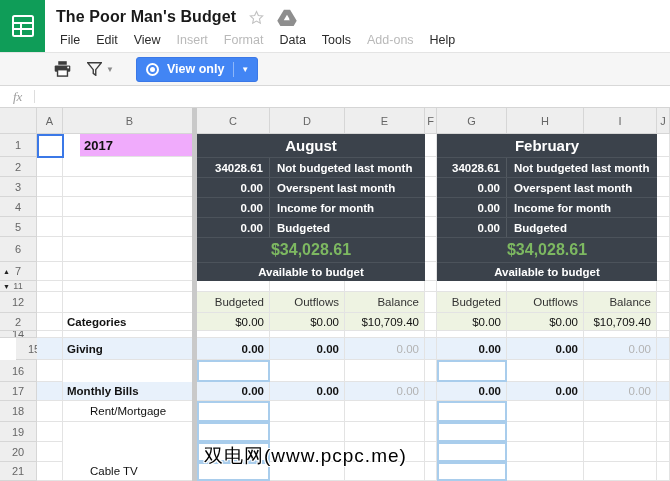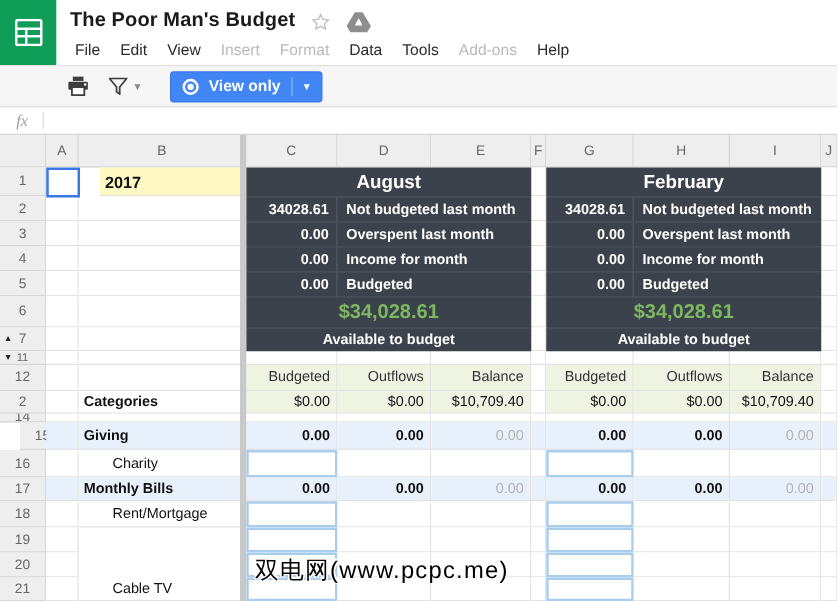--- a/index.html
+++ b/index.html
@@ -148,21 +148,21 @@
       <div class="cell hdr" style="left: 0px; top: 205px; width: 37px; height: 18px;">2</div>
       <div class="cell hdr" style="left: 0px; top: 223px; width: 37px; height: 7px;">14</div>
       <div class="cell hdr" style="left: 16px; top: 230px; width: 37px; height: 22px;">15</div>
       <div class="cell hdr" style="left: 0px; top: 252px; width: 37px; height: 22px;">16</div>
       <div class="cell hdr" style="left: 0px; top: 274px; width: 37px; height: 19px;">17</div>
       <div class="cell hdr" style="left: 0px; top: 293px; width: 37px; height: 21px;">18</div>
       <div class="cell hdr" style="left: 0px; top: 314px; width: 37px; height: 20px;">19</div>
       <div class="cell hdr" style="left: 0px; top: 334px; width: 37px; height: 20px;">20</div>
       <div class="cell hdr" style="left: 0px; top: 354px; width: 37px; height: 19px;">21</div>
       <div class="cell " style="left: 37px; top: 26px; width: 26px; height: 23px;"></div>
-      <div class="cell  bold left-pad" style="left: 80px; top: 26px; width: 134px; height: 23px; background: #fef9c3; font-size: 13px;">2017</div>
+      <div class="cell  bold left-pad" style="left: 80px; top: 26px; width: 134px; height: 23px; background: #f0abfc; font-size: 13px;">2017</div>
       <div class="cell " style="left: 197px; top: 26px; width: 73px; height: 23px;"></div>
       <div class="cell " style="left: 270px; top: 26px; width: 75px; height: 23px;"></div>
       <div class="cell " style="left: 345px; top: 26px; width: 80px; height: 23px;"></div>
       <div class="cell " style="left: 425px; top: 26px; width: 12px; height: 23px;"></div>
       <div class="cell " style="left: 437px; top: 26px; width: 70px; height: 23px;"></div>
       <div class="cell " style="left: 507px; top: 26px; width: 77px; height: 23px;"></div>
       <div class="cell " style="left: 584px; top: 26px; width: 73px; height: 23px;"></div>
       <div class="cell " style="left: 657px; top: 26px; width: 13px; height: 23px;"></div>
       <div class="cell " style="left: 37px; top: 49px; width: 26px; height: 20px;"></div>
       <div class="cell " style="left: 63px; top: 49px; width: 134px; height: 20px;"></div>
@@ -268,21 +268,20 @@
       <div class="cell  bold left-pad" style="left: 63px; top: 230px; width: 134px; height: 22px; background: rgb(232, 241, 251);">Giving</div>
       <div class="cell  bold right" style="left: 197px; top: 230px; width: 73px; height: 22px; background: rgb(232, 241, 251);">0.00</div>
       <div class="cell  bold right" style="left: 270px; top: 230px; width: 75px; height: 22px; background: rgb(232, 241, 251);">0.00</div>
       <div class="cell  right gray-val" style="left: 345px; top: 230px; width: 80px; height: 22px; background: rgb(232, 241, 251);">0.00</div>
       <div class="cell " style="left: 425px; top: 230px; width: 12px; height: 22px; background: rgb(232, 241, 251);"></div>
       <div class="cell  bold right" style="left: 437px; top: 230px; width: 70px; height: 22px; background: rgb(232, 241, 251);">0.00</div>
       <div class="cell  bold right" style="left: 507px; top: 230px; width: 77px; height: 22px; background: rgb(232, 241, 251);">0.00</div>
       <div class="cell  right gray-val" style="left: 584px; top: 230px; width: 73px; height: 22px; background: rgb(232, 241, 251);">0.00</div>
       <div class="cell " style="left: 657px; top: 230px; width: 13px; height: 22px; background: rgb(232, 241, 251);"></div>
       <div class="cell " style="left: 37px; top: 252px; width: 26px; height: 22px;"></div>
-      <div class="cell  indent" style="left: 63px; top: 252px; width: 134px; height: 22px;">Charity</div>
       <div class="cell " style="left: 197px; top: 252px; width: 73px; height: 22px; border: 2px solid rgb(169, 205, 236);"></div>
       <div class="cell " style="left: 270px; top: 252px; width: 75px; height: 22px;"></div>
       <div class="cell " style="left: 345px; top: 252px; width: 80px; height: 22px;"></div>
       <div class="cell " style="left: 425px; top: 252px; width: 12px; height: 22px;"></div>
       <div class="cell " style="left: 437px; top: 252px; width: 70px; height: 22px; border: 2px solid rgb(169, 205, 236);"></div>
       <div class="cell " style="left: 507px; top: 252px; width: 77px; height: 22px;"></div>
       <div class="cell " style="left: 584px; top: 252px; width: 73px; height: 22px;"></div>
       <div class="cell " style="left: 657px; top: 252px; width: 13px; height: 22px;"></div>
       <div class="cell " style="left: 37px; top: 274px; width: 26px; height: 19px; background: rgb(232, 241, 251);"></div>
       <div class="cell  bold left-pad" style="left: 63px; top: 274px; width: 134px; height: 19px; background: rgb(232, 241, 251);">Monthly Bills</div>

